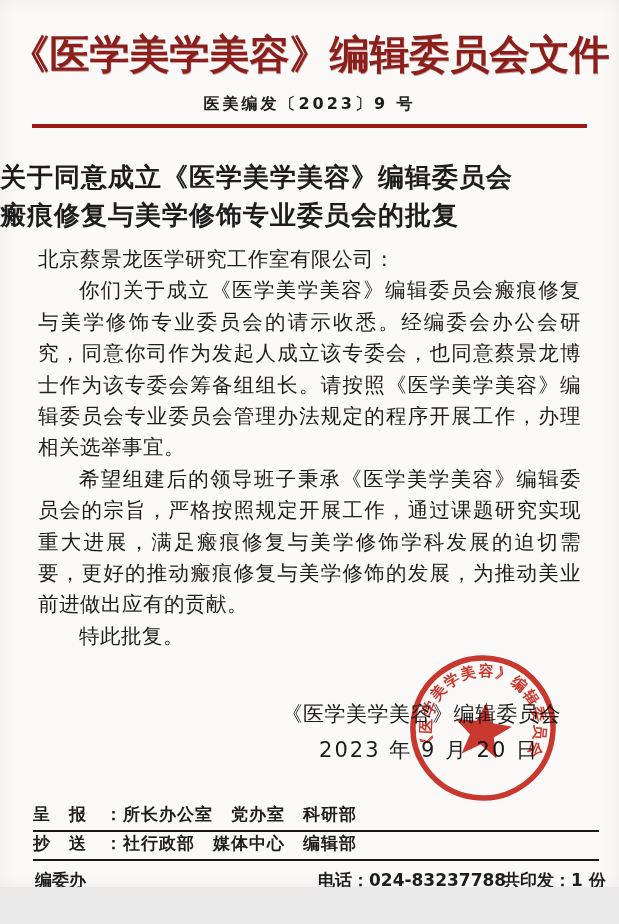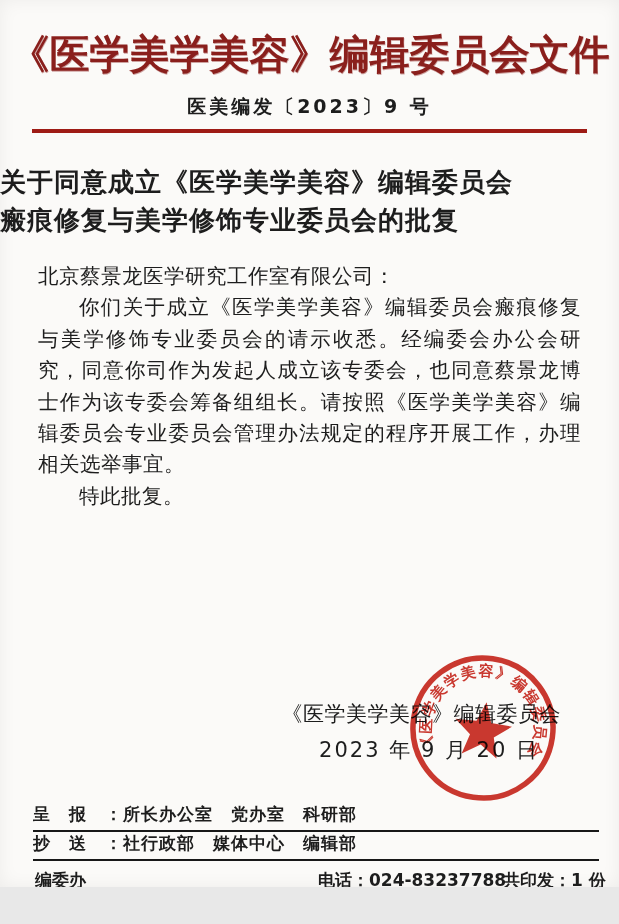--- a/index.html
+++ b/index.html
@@ -28,39 +28,39 @@
     font-size: 40px;
     font-weight: bold;
     letter-spacing: 0px;
     line-height: 1.2;
     text-shadow: 0.5px 0.5px 0 rgba(138,31,28,0.4);
     white-space: nowrap;
   }
   .doc-number {
     margin-top: 16px;
     text-align: center;
-    font-size: 19px;
+    font-size: 16px;
     font-weight: bold;
     letter-spacing: 3px;
   }
   .red-rule {
     margin: 9px 32px 0 32px;
     height: 4px;
     background: var(--line-red);
   }
   .subject {
     margin-top: 30px;
     text-align: left;
     font-size: 26px;
     font-weight: bold;
     line-height: 38px;
     letter-spacing: 1px;
   }
   .body-text {
-    margin: 22px 38px 0 38px;
+    margin: 10px 38px 0 38px;
     font-size: 20.5px;
     line-height: 31.4px;
     letter-spacing: 0.5px;
     text-align: justify;
   }
   .body-text .para { text-indent: 2em; }
   .sig-name {
     position: absolute;
     top: 700px;
     right: 58px;
@@ -125,20 +125,21 @@
   <div class="red-rule"></div>
 
   <div class="subject">
     <div>关于同意成立《医学美学美容》编辑委员会</div>
     <div>瘢痕修复与美学修饰专业委员会的批复</div>
   </div>
 
   <div class="body-text">
     <div class="recipient">北京蔡景龙医学研究工作室有限公司：</div>
     <div class="para">你们关于成立《医学美学美容》编辑委员会瘢痕修复与美学修饰专业委员会的请示收悉。经编委会办公会研究，同意你司作为发起人成立该专委会，也同意蔡景龙博士作为该专委会筹备组组长。请按照《医学美学美容》编辑委员会专业委员会管理办法规定的程序开展工作，办理相关选举事宜。</div>
+    <div class="para">希望组建后的领导班子秉承《医学美学美容》编辑委员会的宗旨，严格按照规定开展工作，通过课题研究实现重大进展，满足瘢痕修复与美学修饰学科发展的迫切需要，更好的推动瘢痕修复与美学修饰的发展，为推动美业前进做出应有的贡献。</div>
     <div class="para">特此批复。</div>
   </div>
 
   <div class="sig-name">《医学美学美容》编辑委员会</div>
   <div class="sig-date">2023 年 9 月 20 日</div>
 
   <svg class="seal" viewBox="0 0 160 160" xmlns="http://www.w3.org/2000/svg">
     <g transform="rotate(8 80 80)">
       <circle cx="80" cy="80" r="70" fill="none" stroke="#c9281e" stroke-width="5.5"></circle>
       <polygon fill="#c9281e" points="80,54 87.4,73.8 108.5,74.7 92,87.9 97.6,108.3 80,96.6 62.4,108.3 68,87.9 51.5,74.7 72.6,73.8"></polygon>

